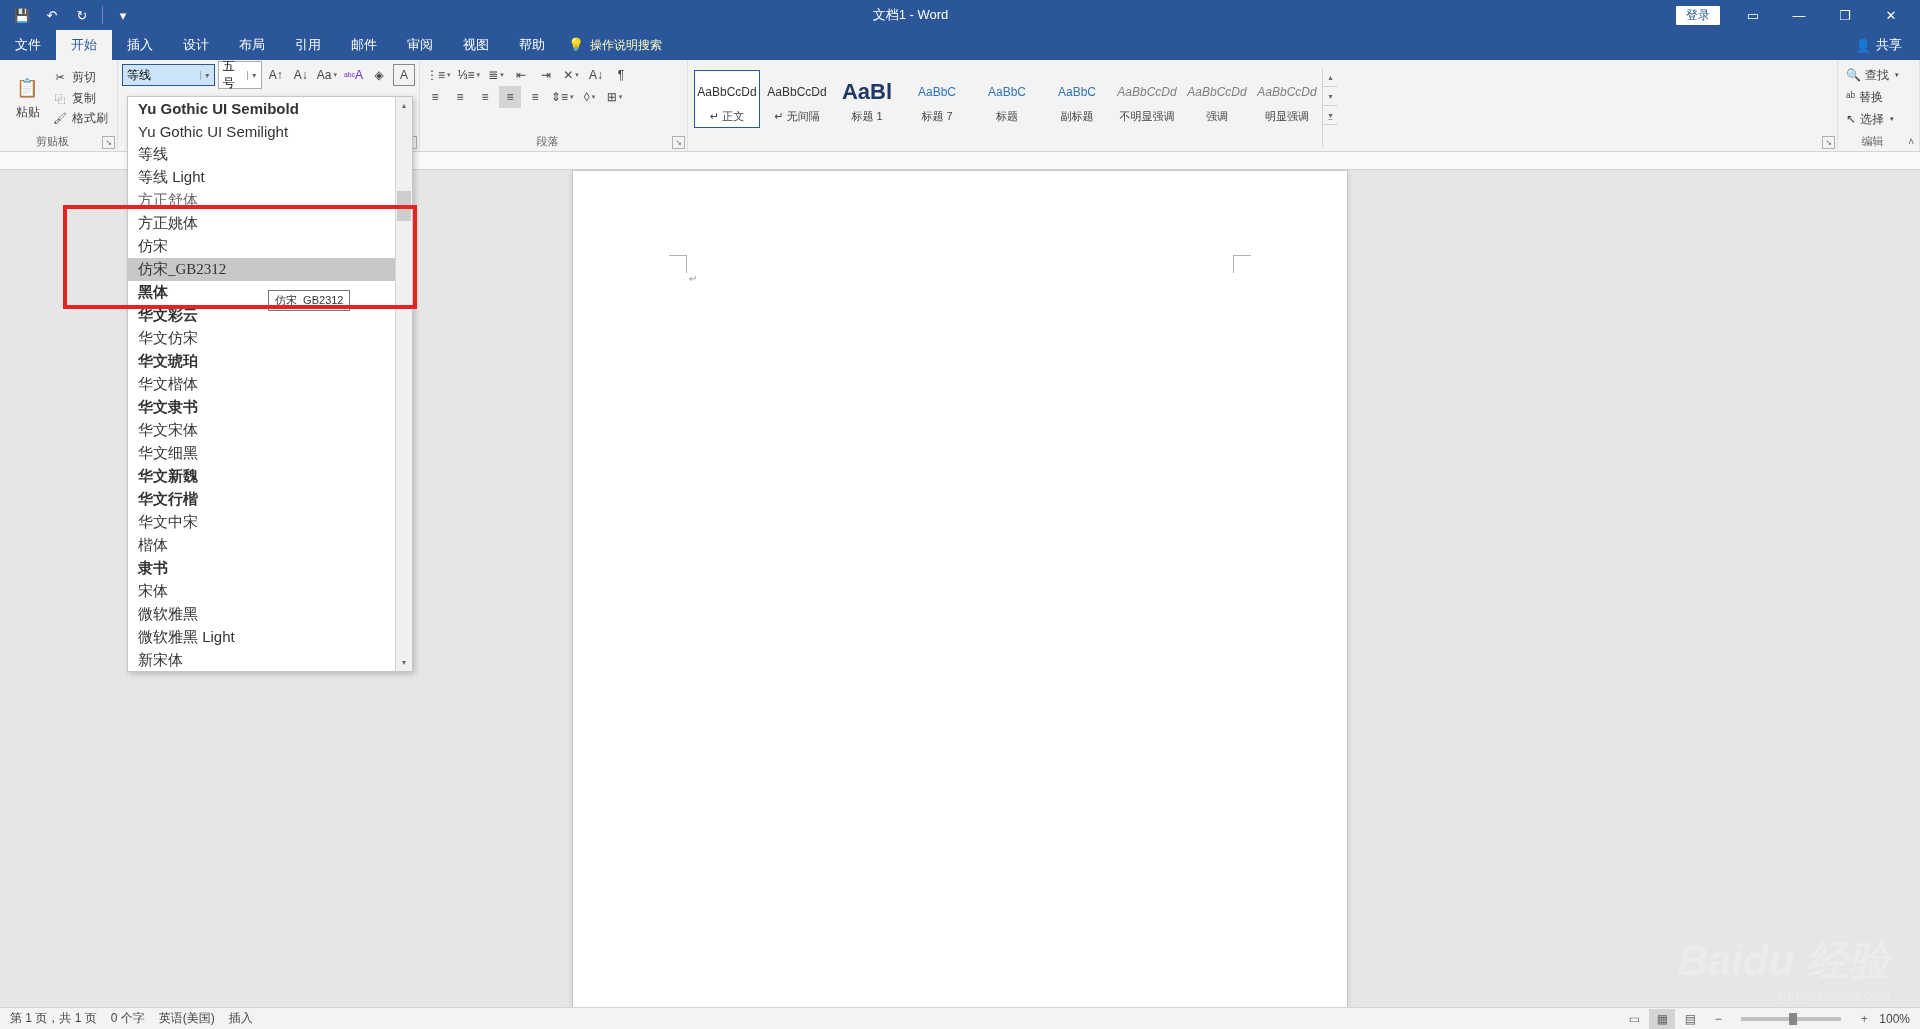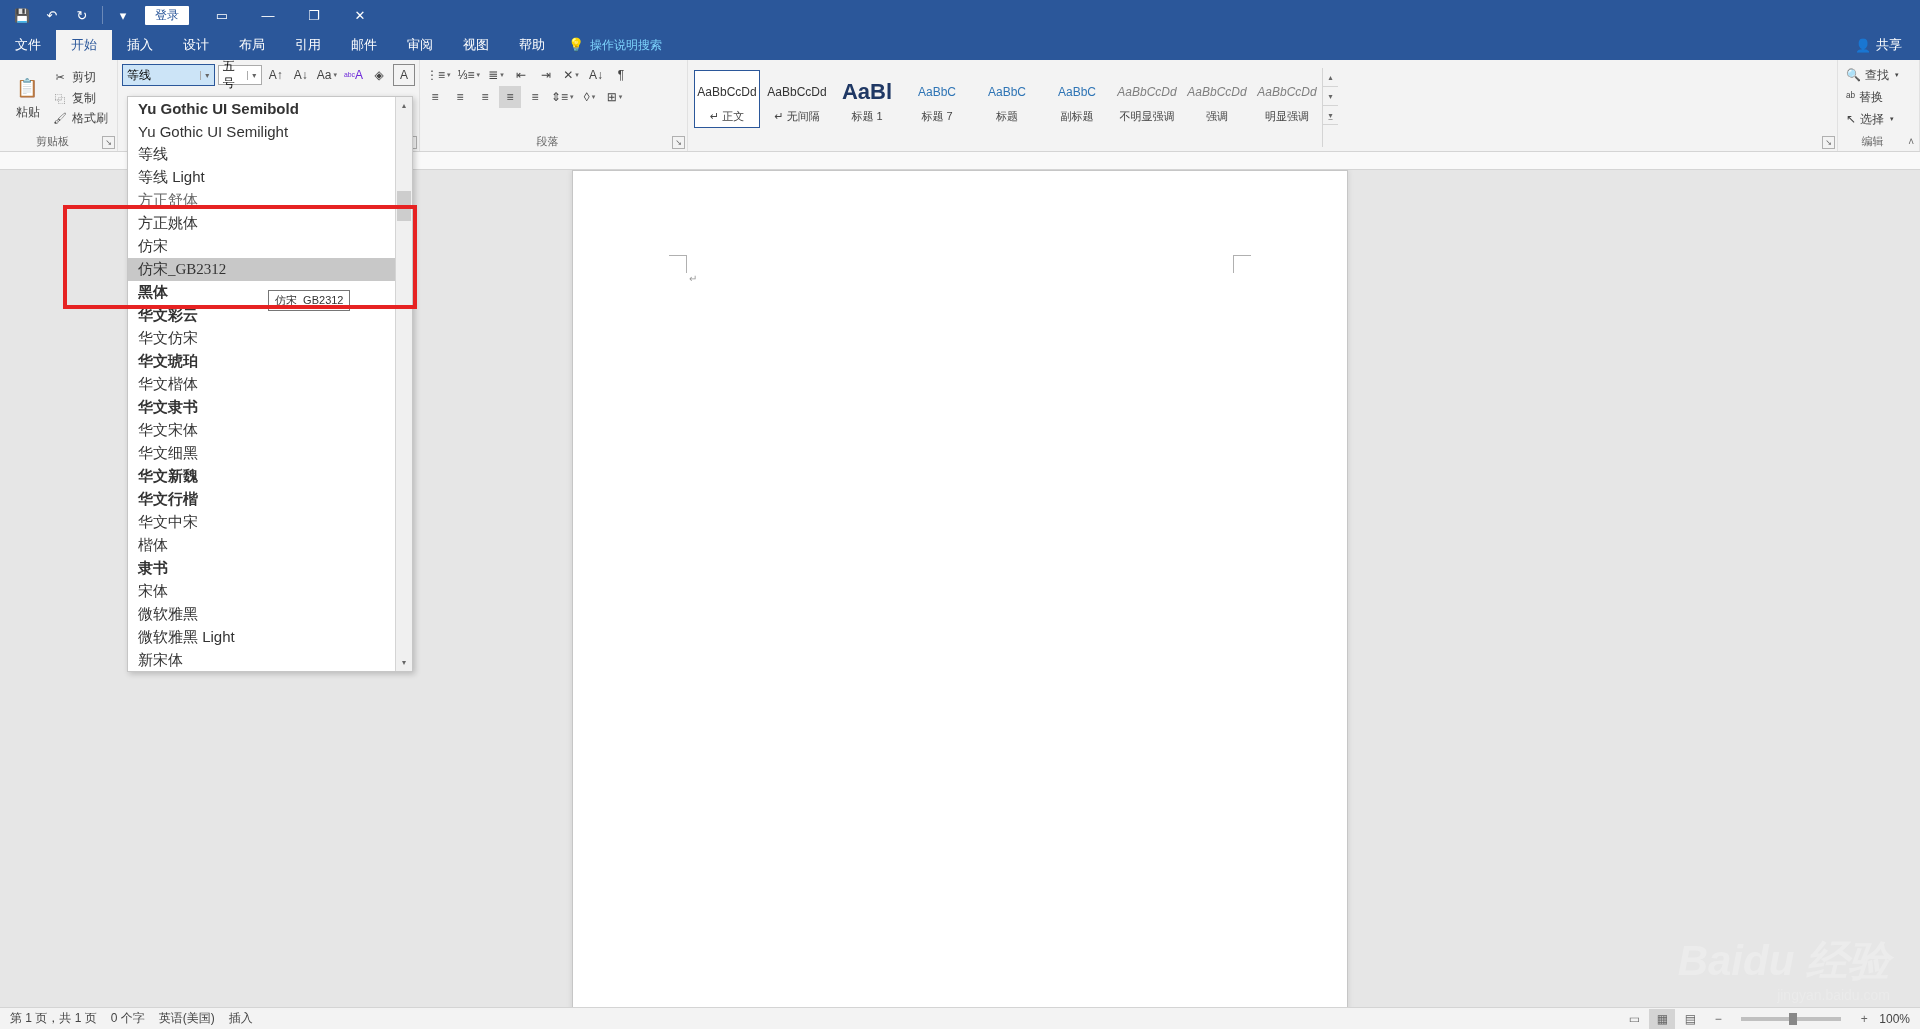--- a/index.html
+++ b/index.html
@@ -12,40 +12,40 @@
 .title-center { flex: 1; text-align: center; }
 .title-right { display: flex; align-items: center; padding-right: 6px; }
 .login-btn { background: #fff; color: #2b579a; padding: 1px 10px; font-size: 12px; border-radius: 1px; margin-right: 10px; }
 .win-btn { width: 46px; height: 30px; display: flex; align-items: center; justify-content: center; color: #fff; }
 
 .menubar { height: 30px; background: #2b579a; display: flex; align-items: center; color: #fff; font-size: 13px; }
 .menu-tab { padding: 0 15px; height: 30px; display: flex; align-items: center; cursor: pointer; }
 .menu-tab.file { background: #2b579a; }
 .menu-tab.active { background: #f3f3f3; color: #2b579a; }
 .lightbulb { margin-left: 8px; width: 16px; height: 16px; display: inline-block; }
-.tell-me { color: #7dd3fc; font-size: 12px; margin-left: 6px; text-align: right; }
+.tell-me { color: #fef9c3; font-size: 12px; margin-left: 6px; text-align: right; }
 .share { margin-left: auto; padding: 0 18px; color: #fff; display:flex; align-items:center; gap:4px; }
 
 .ribbon { height: 92px; background: #f3f3f3; border-bottom: 1px solid #d4d4d4; display: flex; position: relative; }
 .rgroup { border-right: 1px solid #e1e1e1; display: flex; flex-direction: column; padding: 4px 4px 0 4px; position: relative; }
 .rgroup-label { position: absolute; bottom: 2px; left: 0; right: 12px; text-align: center; font-size: 11px; color: #666; }
 .rgroup-launcher { position: absolute; bottom: 2px; right: 2px; width: 13px; height: 13px; border: 1px solid #b0b0b0; font-size: 8px; color: #666; display:flex; align-items:center; justify-content:center; }
 .rrow { display: flex; align-items: center; gap: 3px; height: 22px; }
 .rbtn { min-width: 22px; height: 22px; display: flex; align-items: center; justify-content: center; font-size: 12px; color: #444; cursor: pointer; padding: 0 2px; }
 .rbtn.drop::after { content: "▾"; font-size: 7px; margin-left: 2px; color: #666; }
 .big-btn { display: flex; flex-direction: column; align-items: center; justify-content: center; padding: 4px 8px; font-size: 12px; color: #444; cursor: pointer; height: 64px; }
 .big-icon { width: 32px; height: 32px; display: flex; align-items: center; justify-content: center; font-size: 18px; }
 .small-btn { display: flex; align-items: center; gap: 4px; height: 20px; font-size: 12px; color: #444; cursor: pointer; }
 .small-icon { width: 16px; height: 16px; display: flex; align-items: center; justify-content: center; font-size: 11px; }
 
 .font-combo { width: 93px; height: 22px; border: 1px solid #ababab; background: #fff; display: flex; align-items: center; font-size: 12px; }
 .font-combo.selected { background: #cce4f7; border-color: #2b579a; }
 .font-combo-text { flex: 1; padding: 0 4px; overflow: hidden; }
 .font-combo-arrow { width: 14px; text-align: center; color: #666; border-left: 1px solid #ababab; font-size: 8px; }
-.size-combo { width: 44px; height: 20px; border: 1px solid #ababab; background: #fff; display: flex; align-items: center; font-size: 12px; }
+.size-combo { width: 44px; height: 28px; border: 1px solid #ababab; background: #fff; display: flex; align-items: center; font-size: 12px; }
 
 .style-gallery { display: flex; flex: 1; padding: 4px 0; overflow: hidden; }
 .style-item { width: 66px; height: 58px; border: 1px solid transparent; margin: 2px; display: flex; flex-direction: column; align-items: center; justify-content: center; cursor: pointer; }
 .style-item.active { border: 1px solid #2b579a; background: #fff; }
 .style-preview { font-size: 12px; color: #333; height: 34px; display: flex; align-items: center; }
 .style-preview.big { font-size: 22px; font-weight: bold; color: #1f3864; }
 .style-preview.title { color: #2e74b5; }
 .style-preview.emph { color: #7f7f7f; font-style: italic; }
 .style-name { font-size: 11px; color: #444; }
 .style-nav { width: 16px; display: flex; flex-direction: column; border-left: 1px solid #d4d4d4; }
@@ -93,20 +93,21 @@
 <body>
 
 <div class="titlebar">
   <div class="qat">
     <div class="qat-btn">💾</div>
     <div class="qat-btn">↶</div>
     <div class="qat-btn">↻</div>
     <div class="qat-sep"></div>
     <div class="qat-btn">▾</div>
   </div>
+  <div class="title-center">文档1 - Word</div>
   <div class="title-right">
     <div class="login-btn">登录</div>
     <div class="win-btn">▭</div>
     <div class="win-btn">—</div>
     <div class="win-btn">❐</div>
     <div class="win-btn">✕</div>
   </div>
 </div>
 
 <div class="menubar">

